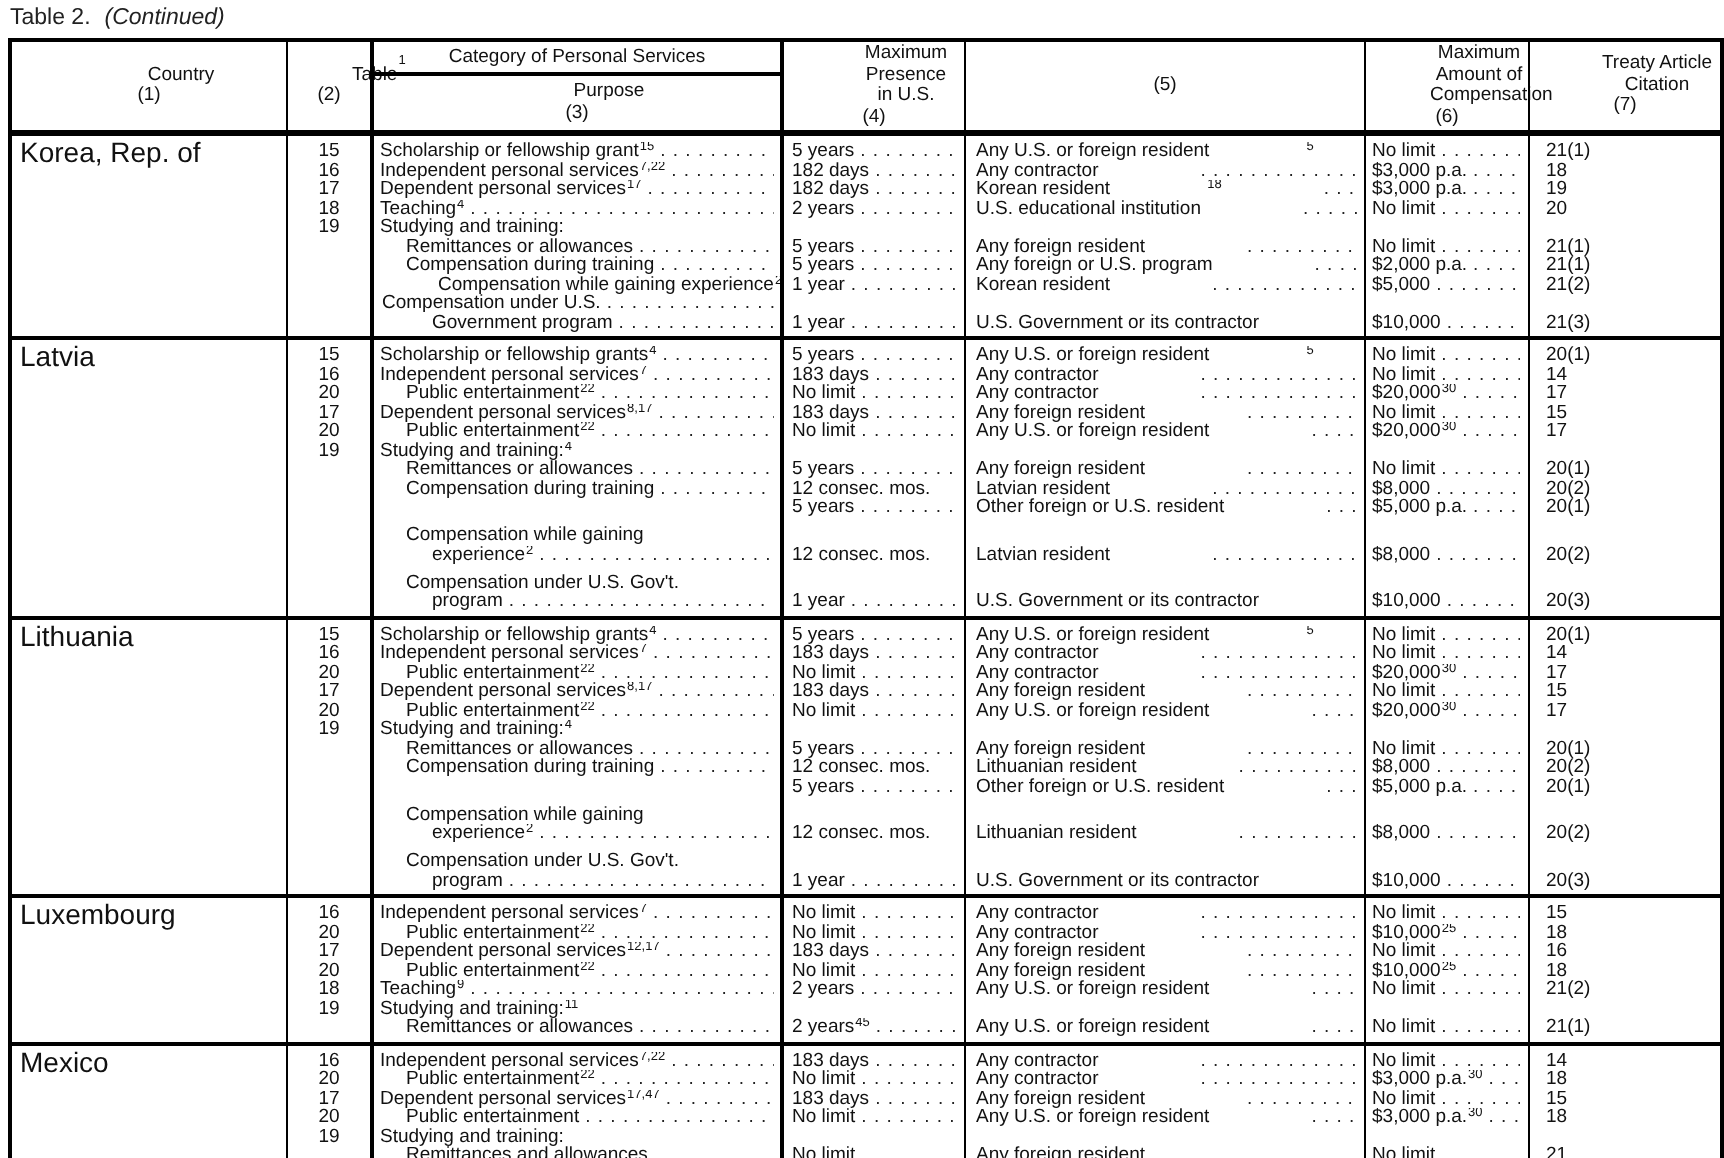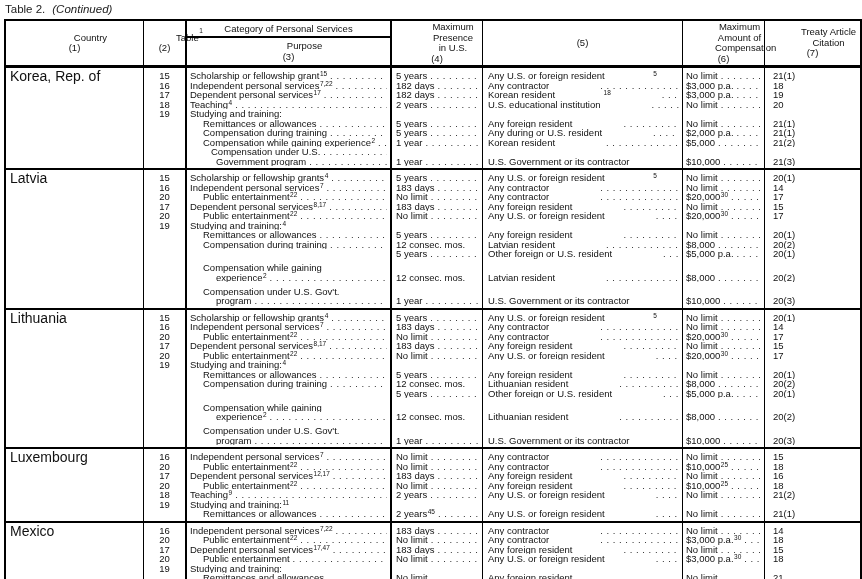--- a/index.html
+++ b/index.html
@@ -124,26 +124,26 @@
               <span>Studying and training:</span>
             </div>
             <div class="line" style="padding-left: 16px;">
               <span>Remittances or allowances</span>
               <span class="lead">. . . . . . . . . . . . . . . . . . . . . . . . . . . . . . . . . . . . . . . . . . . . . . . . . . . . . . . . . . . .</span>
             </div>
             <div class="line" style="padding-left: 16px;">
               <span>Compensation during training</span>
               <span class="lead">. . . . . . . . . . . . . . . . . . . . . . . . . . . . . . . . . . . . . . . . . . . . . . . . . . . . . . . . . . . .</span>
             </div>
-            <div class="line" style="padding-left: 16px; justify-content: space-between;">
+            <div class="line" style="padding-left: 32px; justify-content: space-between;">
               <span>Compensation while gaining experience</span>
               <sup>2</sup>
               <span class="lead">. . . . . . . . . . . . . . . . . . . . . . . . . . . . . . . . . . . . . . . . . . . . . . . . . . . . . . . . . . . .</span>
             </div>
-            <div class="line" style="padding-left: 24px;">
+            <div class="line" style="padding-left: 4px;">
               <span>Compensation under U.S.</span>
               <span class="lead">. . . . . . . . . . . . . . . . . . . . . . . . . . . . . . . . . . . . . . . . . . . . . . . . . . . . . . . . . . . .</span>
             </div>
             <div class="line" style="padding-left: 29px;">
               <span>Government program</span>
               <span class="lead">. . . . . . . . . . . . . . . . . . . . . . . . . . . . . . . . . . . . . . . . . . . . . . . . . . . . . . . . . . . .</span>
             </div>
           </div>
           <div class="col pres c-pres">
             <div class="line">
@@ -199,21 +199,21 @@
             <div class="line">
               <span>U.S. educational institution</span>
               <span class="lead">. . . . . . . . . . . . . . . . . . . . . . . . . . . . . . . . . . . . . . . . . . . . . . . . . . . . . . . . . . . .</span>
             </div>
             <div class="line"></div>
             <div class="line">
               <span>Any foreign resident</span>
               <span class="lead">. . . . . . . . . . . . . . . . . . . . . . . . . . . . . . . . . . . . . . . . . . . . . . . . . . . . . . . . . . . .</span>
             </div>
             <div class="line">
-              <span>Any during or U.S. resident</span>
+              <span>Any foreign or U.S. program</span>
               <span class="lead">. . . . . . . . . . . . . . . . . . . . . . . . . . . . . . . . . . . . . . . . . . . . . . . . . . . . . . . . . . . .</span>
             </div>
             <div class="line">
               <span>Korean resident</span>
               <span class="lead">. . . . . . . . . . . . . . . . . . . . . . . . . . . . . . . . . . . . . . . . . . . . . . . . . . . . . . . . . . . .</span>
             </div>
             <div class="line"></div>
             <div class="line">
               <span>U.S. Government or its contractor</span>
               <span class="lead">. . . . . . . . . . . . . . . . . . . . . . . . . . . . . . . . . . . . . . . . . . . . . . . . . . . . . . . . . . . .</span>

